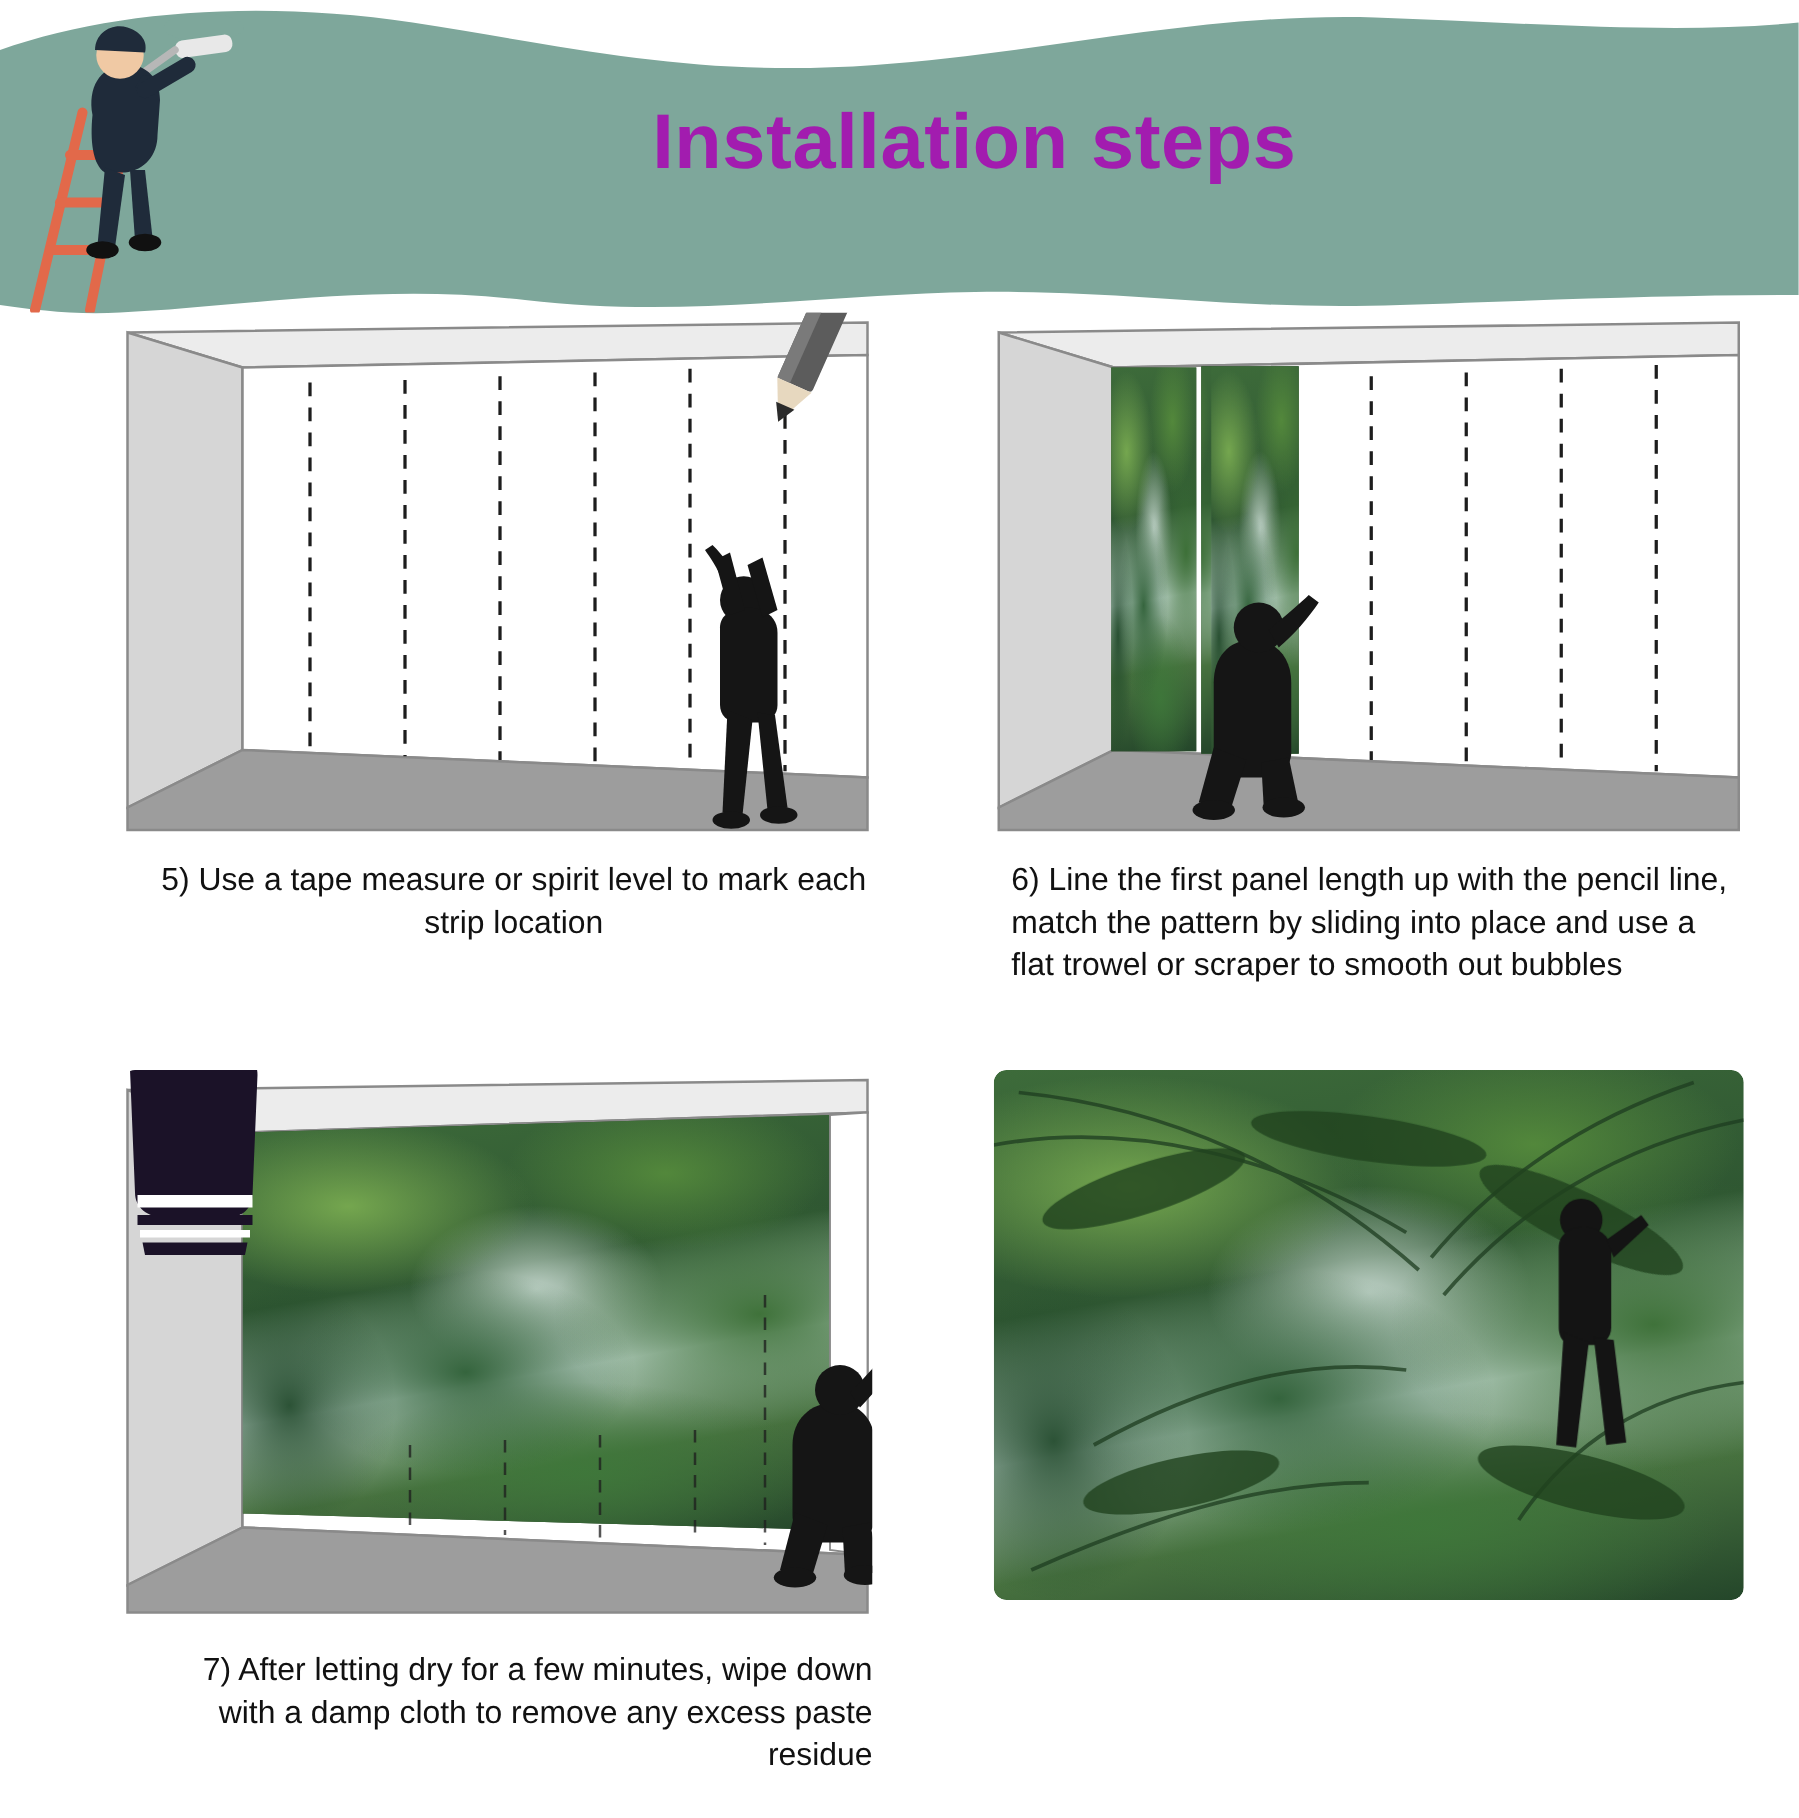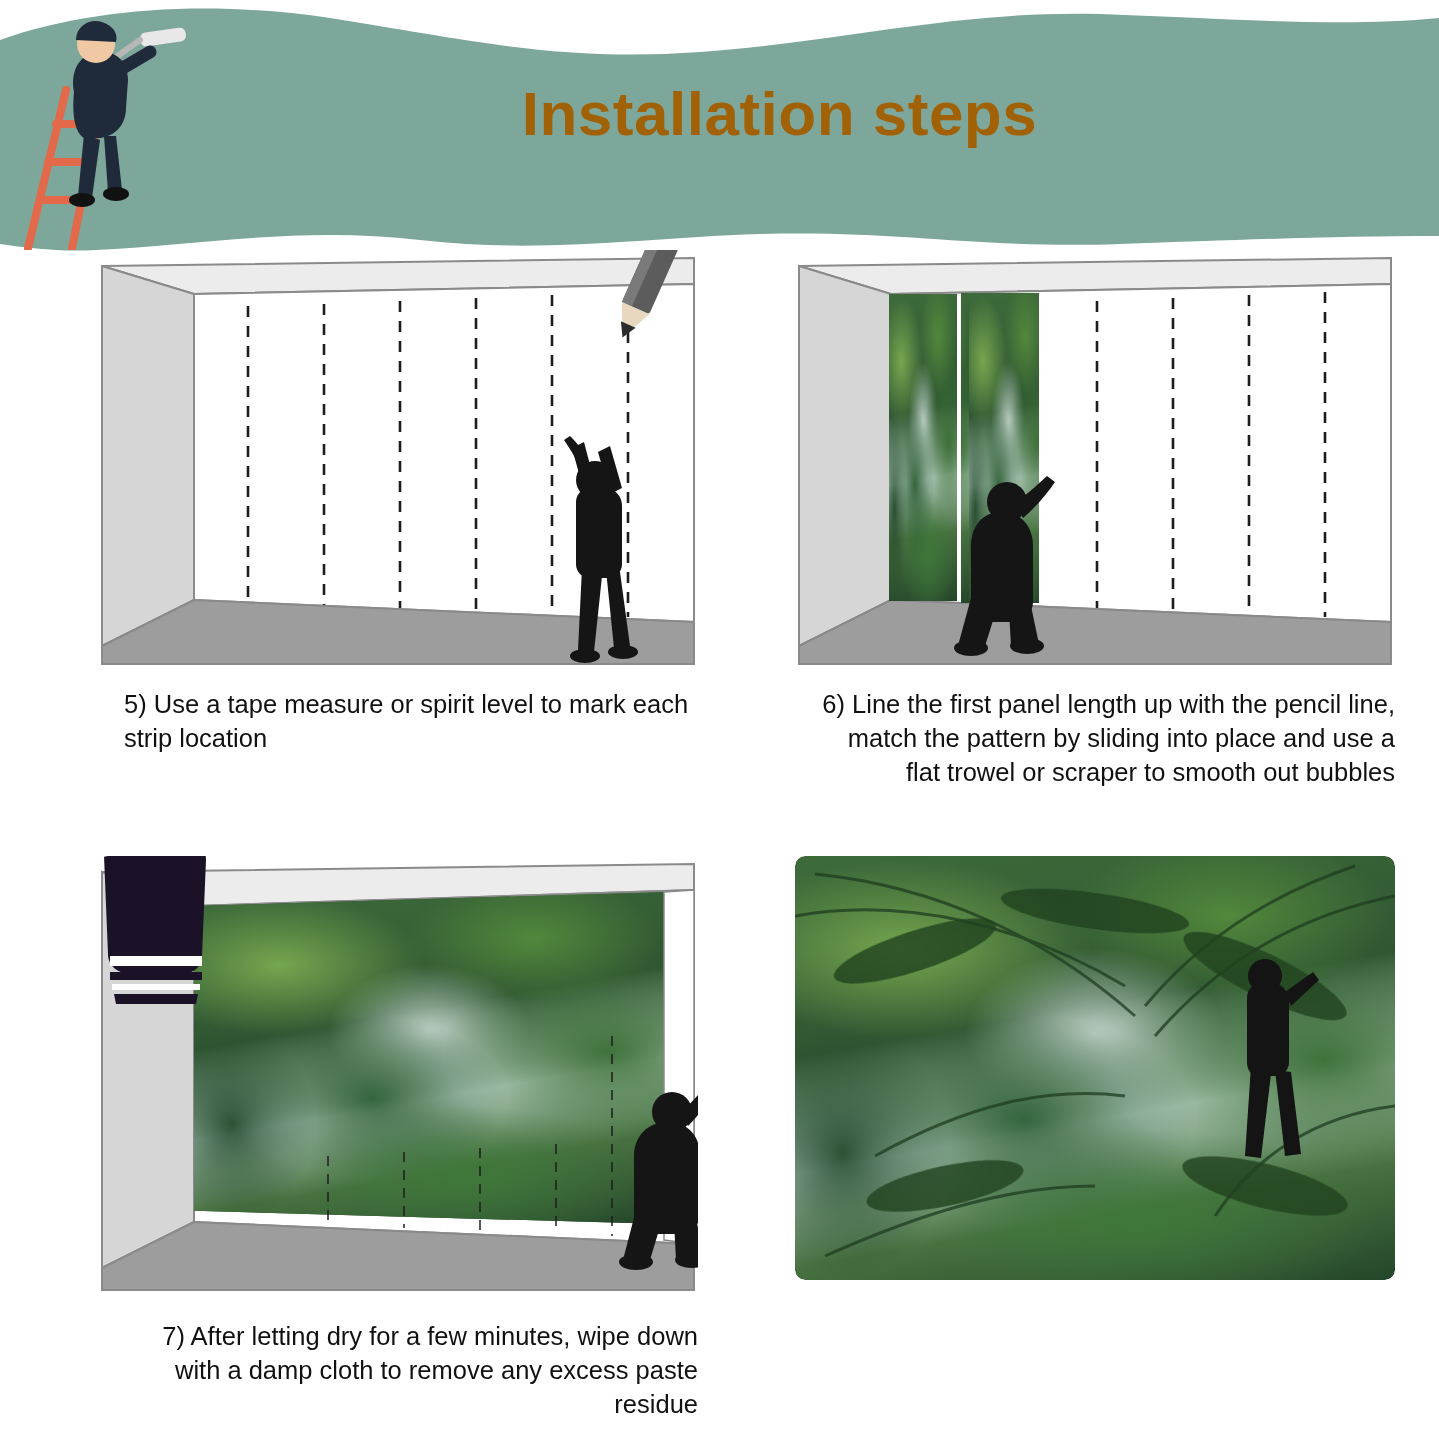--- a/index.html
+++ b/index.html
@@ -26,21 +26,21 @@
   #header-banner svg {
     position: absolute;
     left: 0; top: 0;
   }
   #page-title {
     position: absolute;
     left: 0;
     top: 78px;
     width: 1439px;
     text-align: center;
-    color: #a16207;
+    color: #a21caf;
     font-size: 62px;
     font-weight: 700;
     letter-spacing: 0.5px;
     padding-left: 120px;
     box-sizing: border-box;
   }
 
   
   #painter-illustration {
     position: absolute;
@@ -63,30 +63,30 @@
   .caption {
     font-size: 25.5px;
     line-height: 1.33;
     color: #111111;
     margin-top: 14px;
     font-weight: 400;
   }
 
   
   #card-step5 { left: 98px;  top: 250px; width: 600px; }
-  #card-step6 { left: 795px; top: 250px; width: 600px; text-align: right; }
+  #card-step6 { left: 795px; top: 250px; width: 600px; }
   #card-step7 { left: 98px;  top: 856px; width: 600px; text-align: right; }
   #card-step8 { left: 795px; top: 856px; width: 600px; }
 
   #card-step5 .step-img,
   #card-step6 .step-img { width: 600px; height: 424px; }
   #card-step7 .step-img { width: 600px; height: 444px; }
   #card-step8 .step-img { width: 600px; height: 424px; }
 
-  #card-step5 .caption { margin-left: 26px; }
+  #card-step5 .caption { margin-left: 26px; text-align: center; }
   #card-step6 .caption { margin-left: 14px; }
   #card-step7 .caption { margin-left: 26px; margin-top: 20px; }
   #card-step8 .caption { margin-left: 14px; margin-top: 20px; }
 
   
   .room { position: absolute; inset: 0; }
   .room svg { position: absolute; left: 0; top: 0; }
 
   .jungle {
     position: absolute;

